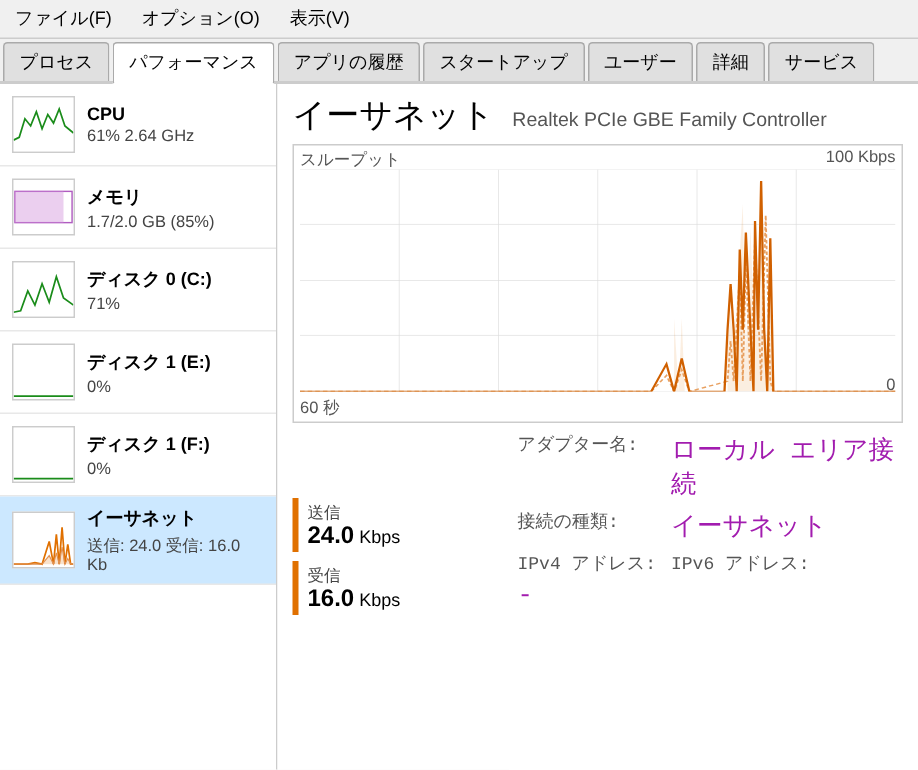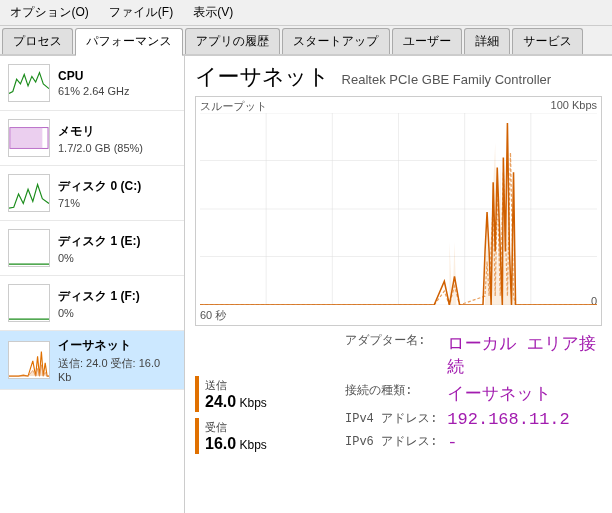--- a/index.html
+++ b/index.html
@@ -129,21 +129,21 @@
     .right-subtitle {
       font-size: 13px;
       color: #555;
     }
 
     
     .chart-container {
       position: relative;
       border: 1px solid #ccc;
       background: #fff;
-      height: 230px;
+      height: 186px;
       margin-bottom: 6px;
     }
     .chart-label-throughput {
       font-size: 11px;
       color: #555;
       position: absolute;
       top: 2px;
       left: 4px;
     }
     .chart-label-100kbps {
@@ -218,22 +218,22 @@
     }
     .stat-unit {
       font-size: 12px;
       color: #000;
     }
   </style>
 </head>
 <body>
 
 <div class="menu-bar">
+  <span class="menu-item">ファイル(F)</span>
   <span class="menu-item">オプション(O)</span>
-  <span class="menu-item">ファイル(F)</span>
   <span class="menu-item">表示(V)</span>
 </div>
 
 <div class="tab-bar">
   <div class="tab">プロセス</div>
   <div class="tab active">パフォーマンス</div>
   <div class="tab">アプリの履歴</div>
   <div class="tab">スタートアップ</div>
   <div class="tab">ユーザー</div>
   <div class="tab">詳細</div>
@@ -390,21 +390,20 @@
       </div>
 
       <div class="info-right">
         <span class="info-label">アダプター名:</span>
         <span class="info-value">ローカル エリア接続</span>
 
         <span class="info-label">接続の種類:</span>
         <span class="info-value">イーサネット</span>
 
         <span class="info-label">IPv4 アドレス:</span>
-        <span class="info-value">192.168.11.2</span>
 
         <span class="info-label">IPv6 アドレス:</span>
         <span class="info-value">-</span>
       </div>
 
     </div>
 
   </div>
 </div>
 

